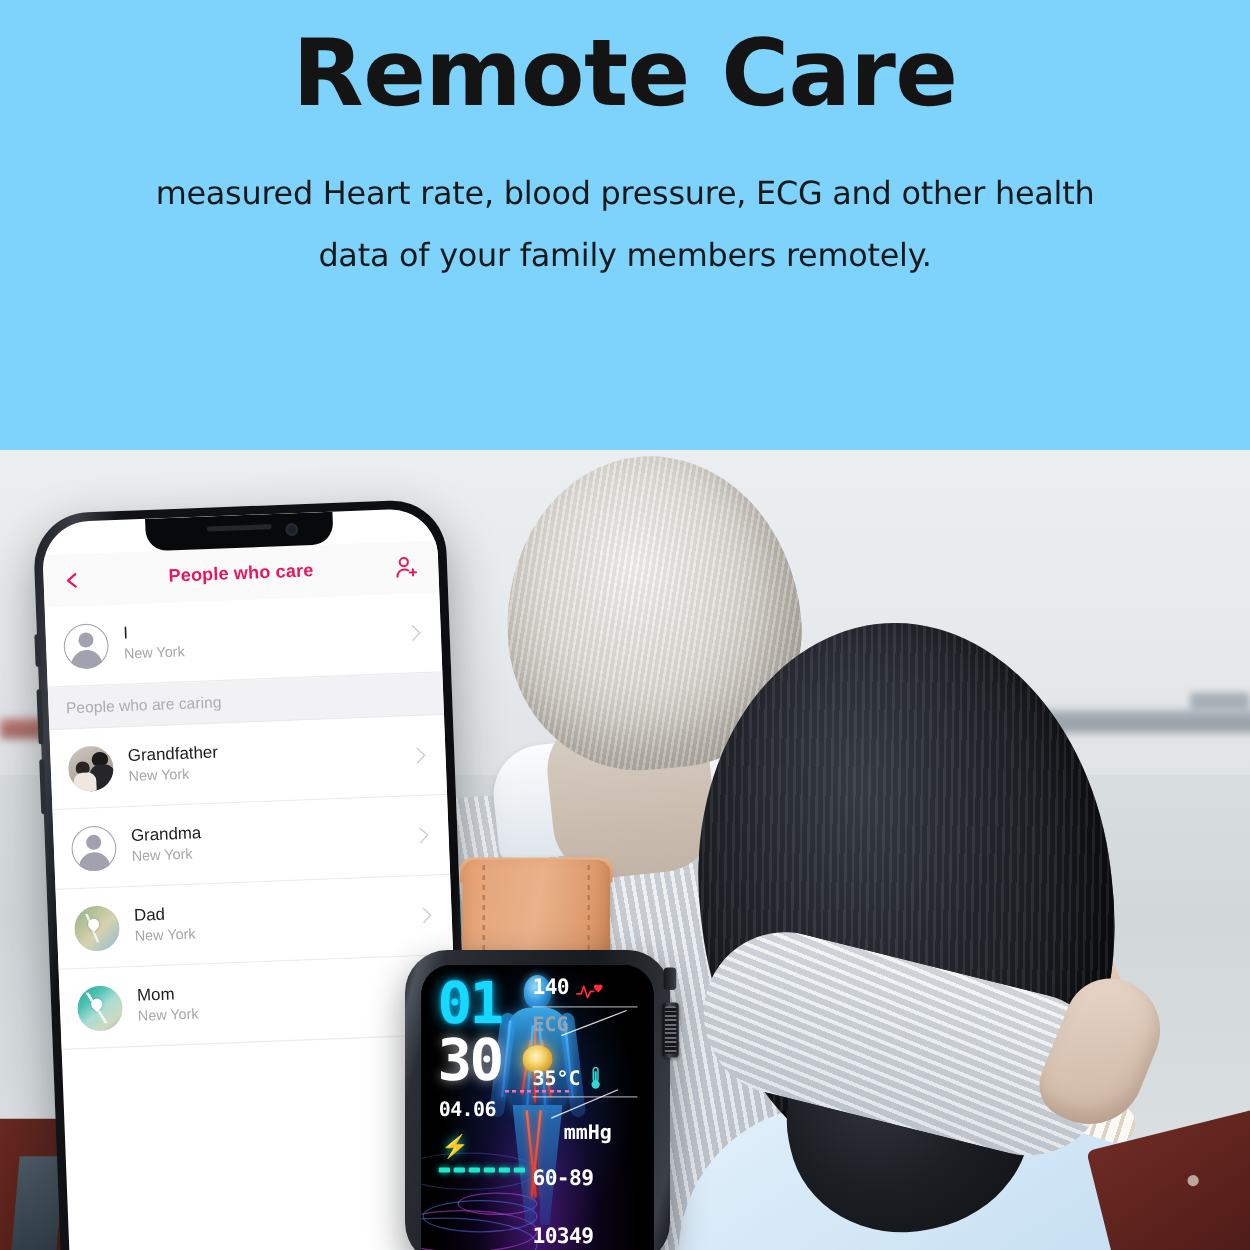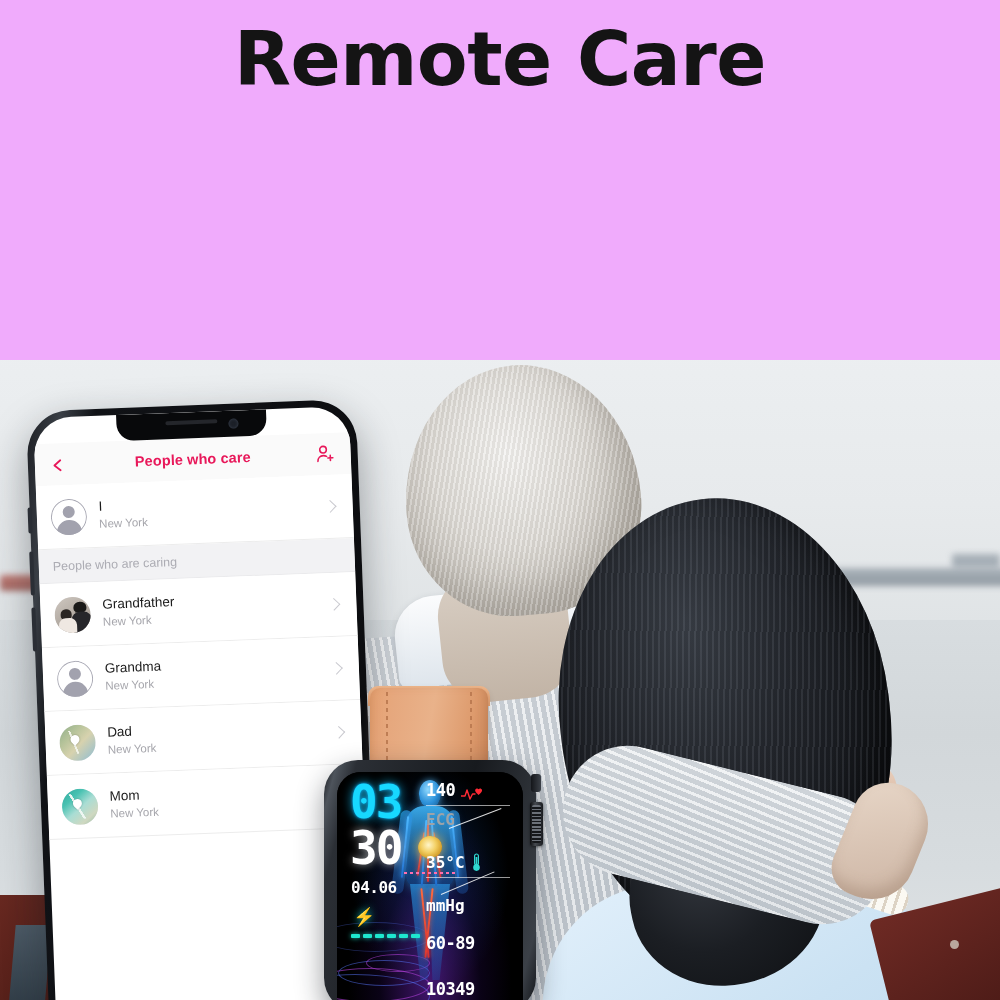--- a/index.html
+++ b/index.html
@@ -6,21 +6,21 @@
   html, body { width:1000px; height:1000px; overflow:hidden; }
   body {
     font-family:"Liberation Sans", sans-serif;
     background:#e3e7ea;
     position:relative;
   }
 
   
   #hero {
     position:absolute; left:0; top:0; width:1000px; height:360px;
-    background:#f0abfc; z-index:30;
+    background:#7dd3fc; z-index:30;
     text-align:center;
   }
   #hero-title {
     font-size:74px; font-weight:700; color:#141414;
     letter-spacing:-0.5px; line-height:1; margin-top:22px;
     font-family:"DejaVu Sans", sans-serif;
   }
   #hero-sub {
     margin:34px auto 0; width:880px;
     font-size:25.5px; line-height:50px; color:#18191a;
@@ -427,21 +427,21 @@
     color:#9da3a8; letter-spacing:0px;
   }
   .m-temp {
     margin-top:24px;
     font-family:"DejaVu Sans Mono", monospace; font-weight:700; font-size:16px;
     color:#fff; display:flex; align-items:center; gap:6px;
   }
   .thermo { width:11px; height:19px; }
   .m-unit {
     margin-top:18px;
-    font-family:"DejaVu Sans Mono", monospace; font-weight:700; font-size:16px; color:#fff;
+    font-family:"DejaVu Sans Mono", monospace; font-weight:700; font-size:16px; color:#fff;padding-left:25px;
   }
   .m-bp {
     font-family:"DejaVu Sans Mono", monospace; font-weight:700; font-size:17px; color:#fff;
     letter-spacing:-0.5px; margin-top:18px;
   }
   .m-steps {
     margin-top:26px;
     font-family:"DejaVu Sans Mono", monospace; font-weight:700; font-size:17px;
     color:#fff; letter-spacing:-0.5px;
   }
@@ -485,20 +485,22 @@
   <div class="bench"></div>
   <div class="bench-screw"></div>
   <div class="rail"></div>
   <div class="rail-gap"></div>
   <div class="rail-gap2"></div>
 </div>
 
 <div id="hero">
   <div id="hero-title">Remote Care</div>
   <div id="hero-sub">
+    <span class="l">measured Heart rate, blood pressure, ECG and other health</span>
+    <span class="l">data of your family members remotely.</span>
   </div>
 </div>
 
 <div id="phone">
   <div class="phone-frame">
     <div class="side-btn" style="top:96px; height:26px;"></div>
     <div class="side-btn" style="top:140px; height:44px;"></div>
     <div class="side-btn" style="top:196px; height:44px;"></div>
 
     <div class="phone-screen">
@@ -628,21 +630,21 @@
         <span class="vessel" style="left:34px;top:108px;height:70px;transform:rotate(-6deg);"></span>
         <span class="vessel b" style="left:14px;top:36px;height:62px;transform:rotate(6deg);"></span>
         <span class="vessel b" style="left:64px;top:36px;height:62px;transform:rotate(-6deg);"></span>
         <div class="heart-glow"></div>
         <div class="dotline"></div>
       </div>
 
       <div class="lead" style="left:112px; top:56px; width:56px; transform:rotate(-21deg);"></div>
       <div class="lead" style="left:104px; top:122px; width:58px; transform:rotate(-23deg);"></div>
 
-      <div class="w-time-h">03</div>
+      <div class="w-time-h">01</div>
       <div class="w-time-m">30</div>
       <div class="w-date">04.06</div>
       <div class="w-bolt">⚡</div>
       <div class="w-batt">
         <i></i>
           <i></i>
           <i></i>
           <i></i>
           <i></i>
           <i></i>

